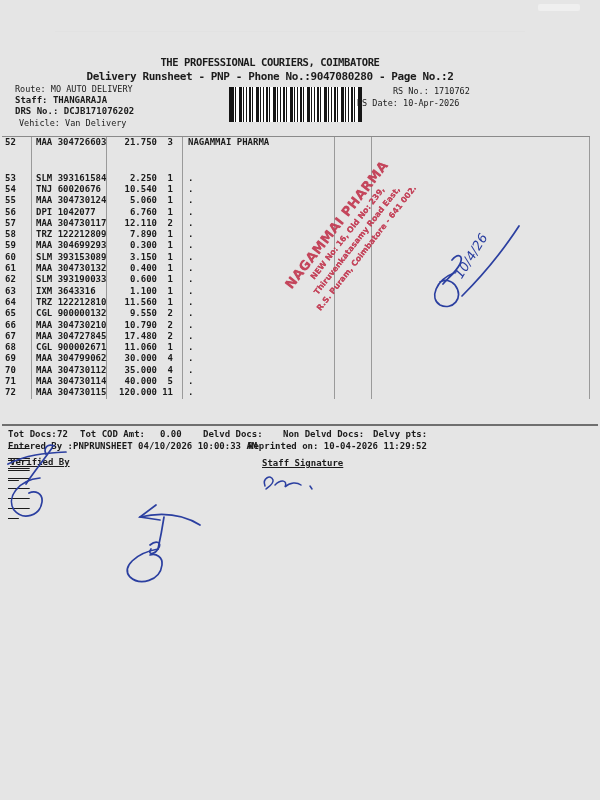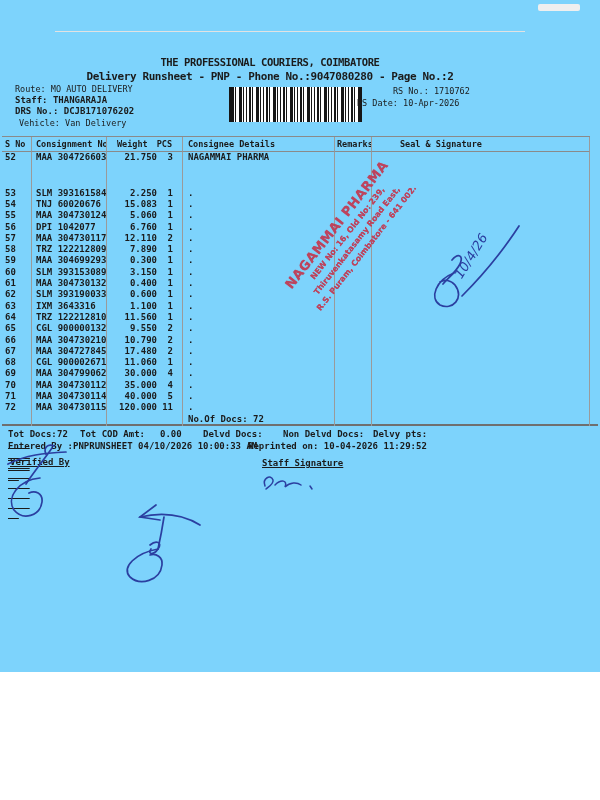--- a/index.html
+++ b/index.html
@@ -1,16 +1,16 @@
 <!DOCTYPE html>
 <html><head>
 <meta charset="utf-8">
 <style>
   html,body{margin:0;padding:0;background:#fff;}
-  .page{position:relative;width:600px;height:672px;background:#7dd3fc;overflow:hidden;
+  .page{position:relative;width:600px;height:800px;background:#e5e5e5;overflow:hidden;
         font-family:"DejaVu Sans Mono",monospace;color:#1b1b1b;}
   .abs{position:absolute;}
   .scan-streak{position:absolute;top:31px;left:55px;width:470px;height:1px;background:#e2e2e2;}
   .scan-smudge{position:absolute;top:4px;left:538px;width:42px;height:7px;background:#efefef;border-radius:2px;}
 
   
   .title{top:56px;left:0;width:540px;text-align:center;font-size:10.5px;font-weight:bold;letter-spacing:-0.4px;}
   .subtitle{top:70px;left:0;width:540px;text-align:center;font-size:11px;font-weight:bold;letter-spacing:-0.4px;}
   .info-line{position:absolute;font-size:8.5px;white-space:pre;}
   .b{font-weight:bold;}
@@ -69,28 +69,20 @@
   <div class="info-line b" style="top:95px;left:15px;font-size:9px;"><span>Staff:</span> <span>THANGARAJA</span></div>
   <div class="info-line b" style="top:106px;left:15px;font-size:9px;"><span>DRS No.:</span> <span>DCJB171076202</span></div>
   <div class="info-line" style="top:118px;left:19px;"><span>Vehicle:</span> <span>Van Delivery</span></div>
 
   <div class="abs barcode"></div>
 
   <div class="info-line" style="top:86px;left:357px;padding-left:36px;"><span>RS No.:</span> <span>1710762</span></div>
   <div class="info-line" style="top:98px;left:357px;"><span>RS Date:</span> <span>10-Apr-2026</span></div>
 
   <div class="abs rtable">
-    <div class="trow thead">
-      <div class="c c0">S No</div>
-      <div class="c c1">Consignment No</div>
-      <div class="c c2"><span class="wh">Weight</span><span class="ph">PCS</span></div>
-      <div class="c c3">Consignee Details</div>
-      <div class="c c4">Remarks</div>
-      <div class="c c5">Seal &amp; Signature</div>
-    </div>
     <div id="tbody">
         <div class="trow">
           <div class="c c0">52</div>
           <div class="c c1">MAA 304726603</div>
           <div class="c c2"><span class="w">21.750</span><span class="p">3</span></div>
           <div class="c c3">NAGAMMAI PHARMA</div>
           <div class="c c4"></div>
           <div class="c c5"></div>
         </div>
         <div class="trow spacer-row">
@@ -105,21 +97,21 @@
           <div class="c c0">53</div>
           <div class="c c1">SLM 393161584</div>
           <div class="c c2"><span class="w">2.250</span><span class="p">1</span></div>
           <div class="c c3">.</div>
           <div class="c c4"></div>
           <div class="c c5"></div>
         </div>
         <div class="trow">
           <div class="c c0">54</div>
           <div class="c c1">TNJ 60020676</div>
-          <div class="c c2"><span class="w">15.083</span><span class="p">1</span></div>
+          <div class="c c2"><span class="w">10.540</span><span class="p">1</span></div>
           <div class="c c3">.</div>
           <div class="c c4"></div>
           <div class="c c5"></div>
         </div>
         <div class="trow">
           <div class="c c0">55</div>
           <div class="c c1">MAA 304730124</div>
           <div class="c c2"><span class="w">5.060</span><span class="p">1</span></div>
           <div class="c c3">.</div>
           <div class="c c4"></div>
@@ -255,28 +247,20 @@
         </div>
         <div class="trow">
           <div class="c c0">72</div>
           <div class="c c1">MAA 304730115</div>
           <div class="c c2"><span class="w">120.000</span><span class="p">11</span></div>
           <div class="c c3">.</div>
           <div class="c c4"></div>
           <div class="c c5"></div>
         </div>
       </div>
-    <div class="trow docs-row">
-      <div class="c c0"></div>
-      <div class="c c1"></div>
-      <div class="c c2"></div>
-      <div class="c c3">No.Of Docs: 72</div>
-      <div class="c c4"></div>
-      <div class="c c5"></div>
-    </div>
   </div>
   <div class="abs heavy-line"></div>
 
   <div class="abs stamp" style="color:#c23a52;">
     <div class="l1">NAGAMMAI PHARMA</div>
     <div class="l2">NEW No: 16, Old No: 239,</div>
     <div class="l2">Thiruvenkatasamy Road East,</div>
     <div class="l2">R.S. Puram, Coimbatore - 641 002.</div>
   </div>
 

